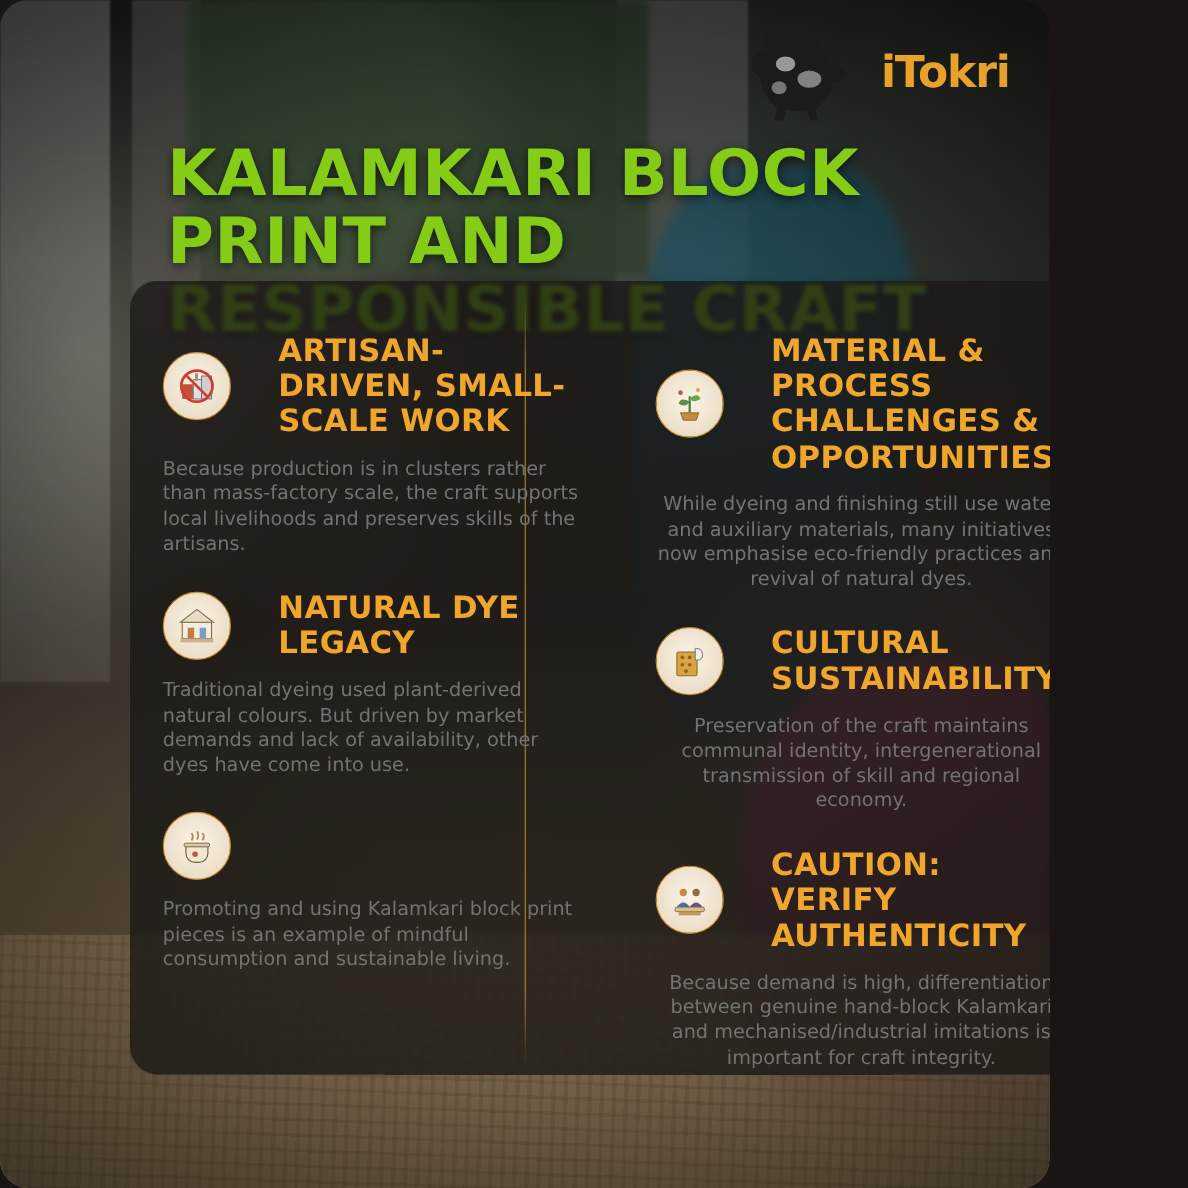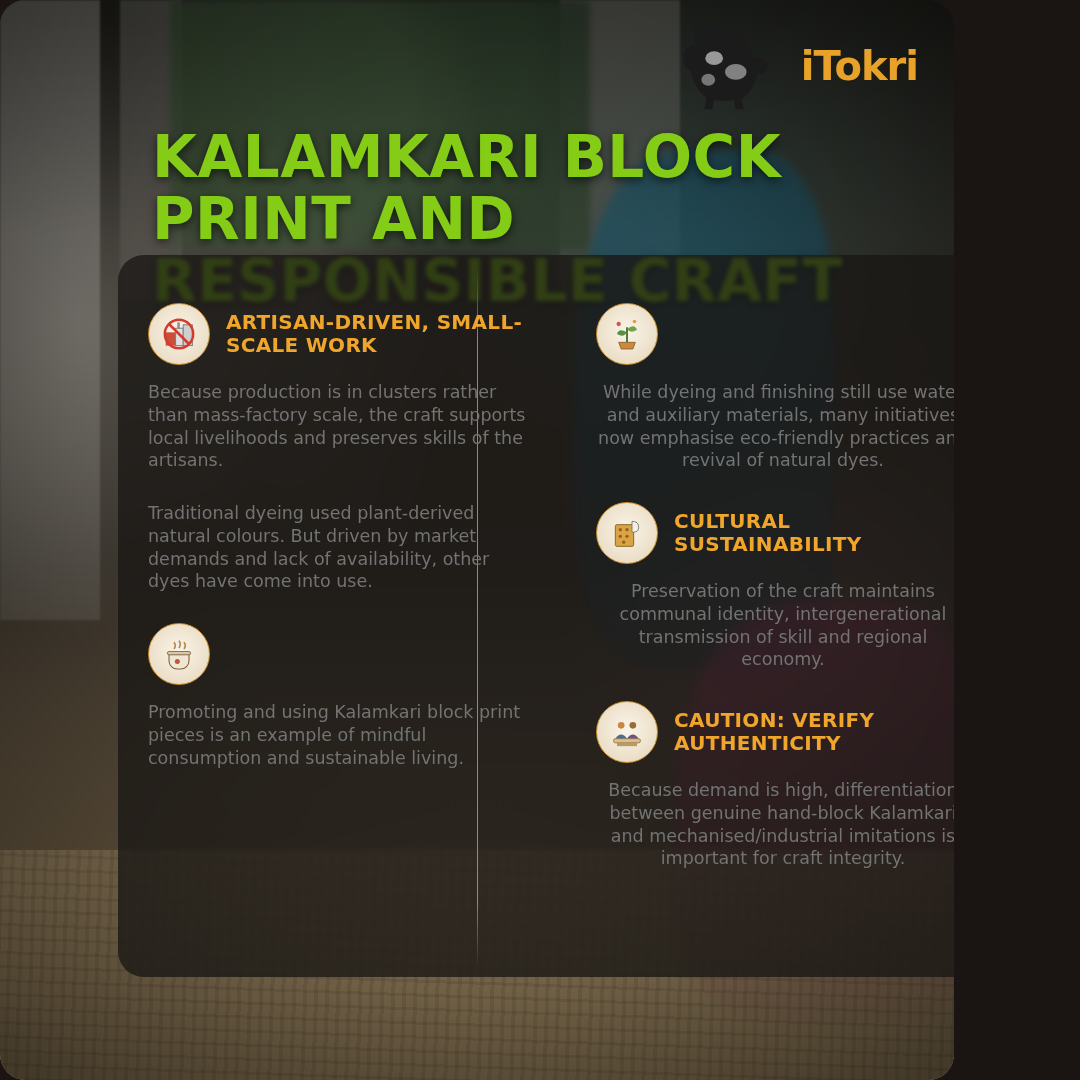--- a/index.html
+++ b/index.html
@@ -118,23 +118,24 @@
   .icon-badge {
     flex: 0 0 auto;
     width: 62px; height: 62px; border-radius: 50%;
     border: 1.5px solid #C98C2A;
     background: radial-gradient(circle at 50% 45%, #faf4e8 0%, #e9dcc4 78%, #d8c8a8 100%);
     display: flex; align-items: center; justify-content: center;
     overflow: hidden;
   }
   .icon-badge svg { width: 40px; height: 40px; }
   .card-title {
-    color: #F0A52B; font-weight: 700; font-size: 20px; line-height: 1.15;
+    color: #F0A52B; font-weight: 700; font-size: 28px; line-height: 1.15;
     letter-spacing: 0.3px; text-transform: uppercase;
     font-family: "DejaVu Sans", sans-serif;
+    margin-left: 27px;
   }
   .card-body {
     margin-top: 16px;
     color: #737373; font-size: 17.5px; line-height: 1.30;
     font-family: "DejaVu Sans", sans-serif;
   }
   .col.left .card-body  { padding-left: 0px; }
   .col.right .card-body { padding-left: 0px; text-align: center; }
 </style>
 </head>
@@ -187,20 +188,32 @@
               <circle cx="24" cy="24" r="17" fill="none" stroke="#d23b2e" stroke-width="3"></circle>
               <line x1="12" y1="12" x2="36" y2="36" stroke="#d23b2e" stroke-width="3"></line>
             </svg>
           </span>
           <span class="card-title">ARTISAN-DRIVEN, SMALL-SCALE WORK</span>
         </div>
         <p class="card-body">Because production is in clusters rather than mass-factory scale, the craft supports local livelihoods and preserves skills of the artisans.</p>
       </div>
 
       <div class="card">
+        <div class="card-head">
+          <span class="icon-badge">
+            <svg viewBox="0 0 48 48" aria-hidden="true">
+              <rect x="8" y="20" width="32" height="18" fill="#f3ece0" stroke="#8a6b3d" stroke-width="1.2"></rect>
+              <polygon points="24,6 42,20 6,20" fill="#e7dcc6" stroke="#8a6b3d" stroke-width="1.2"></polygon>
+              <rect x="14" y="26" width="7" height="12" fill="#c77b3a"></rect>
+              <rect x="27" y="26" width="7" height="12" fill="#7d9ec2"></rect>
+              <rect x="6" y="38" width="36" height="4" fill="#c9b38c"></rect>
+            </svg>
+          </span>
+          <span class="card-title">NATURAL DYE LEGACY</span>
+        </div>
         <p class="card-body">Traditional dyeing used plant-derived natural colours. But driven by market demands and lack of availability, other dyes have come into use.</p>
       </div>
 
       <div class="card">
         <div class="card-head">
           <span class="icon-badge">
             <svg viewBox="0 0 48 48" aria-hidden="true">
               <path d="M12 24 h24 v8 a10 10 0 0 1 -10 10 h-4 a10 10 0 0 1 -10 -10 z" fill="#f0e6d2" stroke="#7a6242" stroke-width="1.3"></path>
               <rect x="10" y="21" width="28" height="4" rx="2" fill="#d9c8a6" stroke="#7a6242" stroke-width="1"></rect>
               <path d="M18 18 q3 -4 0 -8" stroke="#b08b4f" stroke-width="2" fill="none"></path>
@@ -222,20 +235,21 @@
           <span class="icon-badge">
             <svg viewBox="0 0 48 48" aria-hidden="true">
               <path d="M24 34 V16" stroke="#4b7a3a" stroke-width="2.4" fill="none"></path>
               <path d="M24 22 q-10 -6 -12 2 q8 5 12 -2 z" fill="#5d8f42"></path>
               <path d="M24 18 q9 -7 12 1 q-8 5 -12 -1 z" fill="#6fa34e"></path>
               <circle cx="14" cy="12" r="2.6" fill="#d1534a"></circle>
               <circle cx="33" cy="9" r="2.2" fill="#e0a33b"></circle>
               <path d="M14 34 h20 l-3 8 h-14 z" fill="#c98a3e" stroke="#8a5f2a" stroke-width="1"></path>
             </svg>
           </span>
+          <span class="card-title">MATERIAL &amp; PROCESS CHALLENGES &amp; OPPORTUNITIES</span>
         </div>
         <p class="card-body">While dyeing and finishing still use water and auxiliary materials, many initiatives now emphasise eco-friendly practices and revival of natural dyes.</p>
       </div>
 
       <div class="card">
         <div class="card-head">
           <span class="icon-badge">
             <svg viewBox="0 0 48 48" aria-hidden="true">
               <rect x="10" y="14" width="22" height="26" rx="2" fill="#d9a441" stroke="#8a6b2a" stroke-width="1.2"></rect>
               <g fill="#7a4a1d" opacity="0.75">

